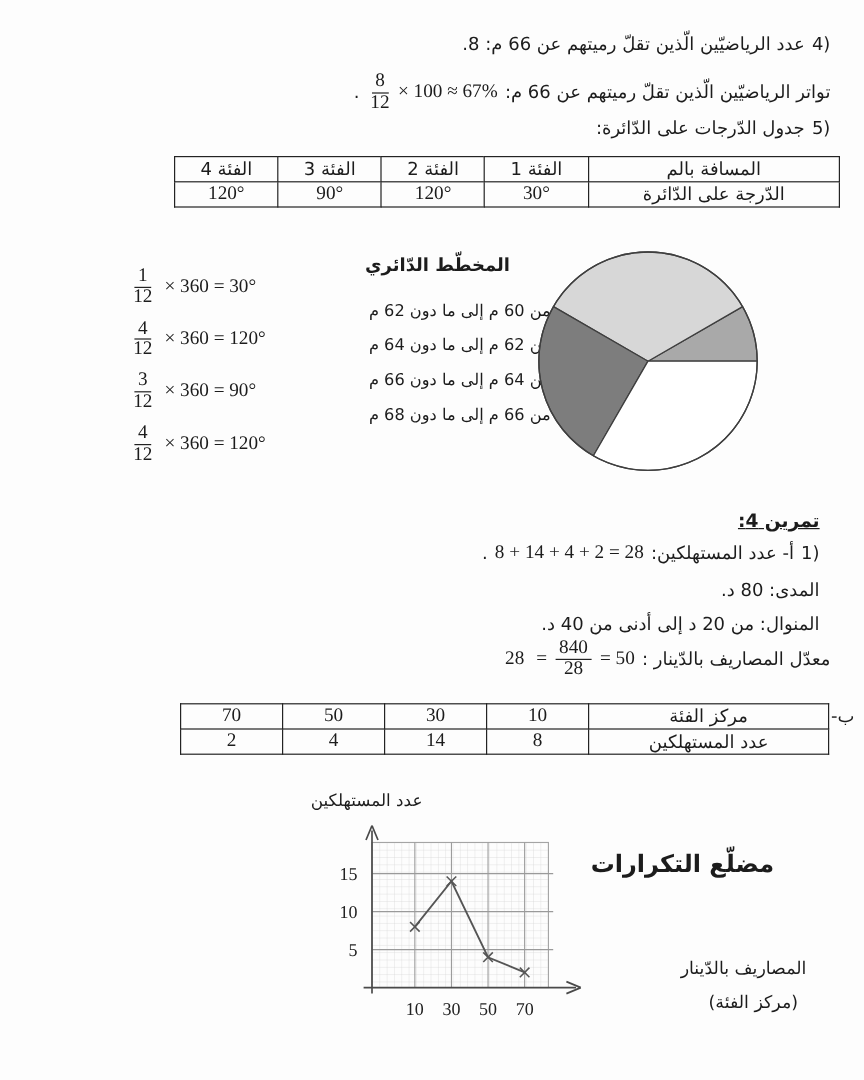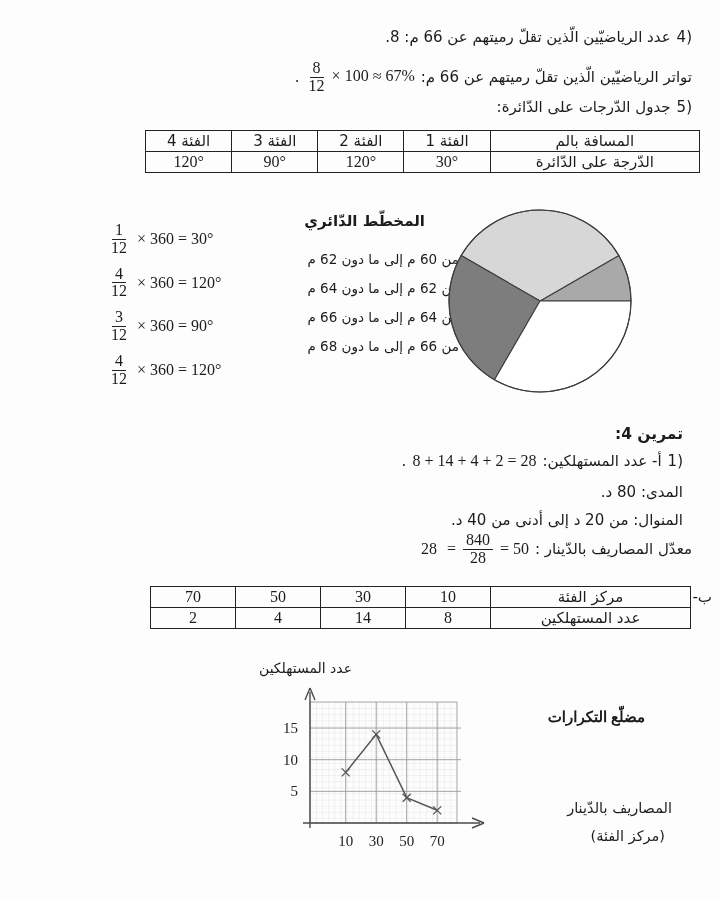--- a/index.html
+++ b/index.html
@@ -14,21 +14,21 @@
   .ar { direction:rtl; unicode-bidi:embed; font-size:15px; }
   .math { direction:ltr; unicode-bidi:embed; font-family:"Liberation Serif", serif; font-size:16px; }
   .frac { display:inline-flex; flex-direction:column; align-items:center; vertical-align:middle; line-height:1.05; font-family:"Liberation Serif", serif; }
   .frac .num { border-bottom:1.3px solid #222; padding:0 3px; }
   .frac .den { padding:0 3px; }
   .rowline { display:flex; direction:rtl; align-items:center; gap:6px; }
   table { border-collapse:collapse; direction:rtl; table-layout:fixed; }
   td, th { border:1.4px solid #232323; text-align:center; font-weight:normal; font-size:15px; height:17px; padding:1px 4px; }
   .deg { font-family:"Liberation Serif", serif; font-size:16px; direction:ltr; }
   .bold { font-weight:bold; }
-  .underline { }
+  .underline { text-decoration:underline; }
   .legend-row { display:flex; direction:rtl; align-items:center; gap:8px; height:22px; margin-bottom:7px; }
   .legend-box { width:18px; height:15px; border:1px solid #5a5a5a; flex:0 0 auto; }
   .legend-label { font-size:13.5px; white-space:nowrap; }
   .frac-calc { display:flex; direction:ltr; align-items:center; gap:7px; margin-bottom:9px; font-family:"Liberation Serif", serif; font-size:16px; }
   svg text { font-family:"Liberation Serif", serif; }
 </style>
 </head>
 <body>
 
 <div id="page">
@@ -228,17 +228,17 @@
       <line x1="71.7" y1="118.36" x2="79.7" y2="126.36" stroke="#555555" stroke-width="1.3"></line>
       <line x1="71.7" y1="126.36" x2="79.7" y2="118.36" stroke="#555555" stroke-width="1.3"></line>
       <line x1="102.2" y1="80.38" x2="110.2" y2="88.38" stroke="#555555" stroke-width="1.3"></line>
       <line x1="102.2" y1="88.38" x2="110.2" y2="80.38" stroke="#555555" stroke-width="1.3"></line>
       <line x1="132.7" y1="143.68" x2="140.7" y2="151.68" stroke="#555555" stroke-width="1.3"></line>
       <line x1="132.7" y1="151.68" x2="140.7" y2="143.68" stroke="#555555" stroke-width="1.3"></line>
       <line x1="163.2" y1="156.34" x2="171.2" y2="164.34" stroke="#555555" stroke-width="1.3"></line>
       <line x1="163.2" y1="164.34" x2="171.2" y2="156.34" stroke="#555555" stroke-width="1.3"></line>
     </svg>
 
-  <div class="abs ar bold" style="top:708px; right:75px; font-size:15px;font-family:Liberation Serif, serif;">مضلّع التكرارات</div>
+  <div class="abs ar bold" style="top:708px; right:75px; font-size:20px;">مضلّع التكرارات</div>
   <div class="abs ar" style="top:800px; right:48px; font-size:14.5px;">المصاريف بالدّينار</div>
   <div class="abs ar" style="top:828px; right:55px; font-size:14.5px;text-align:right;">(مركز الفئة)</div>
 
 </div>
 
 </body></html>

